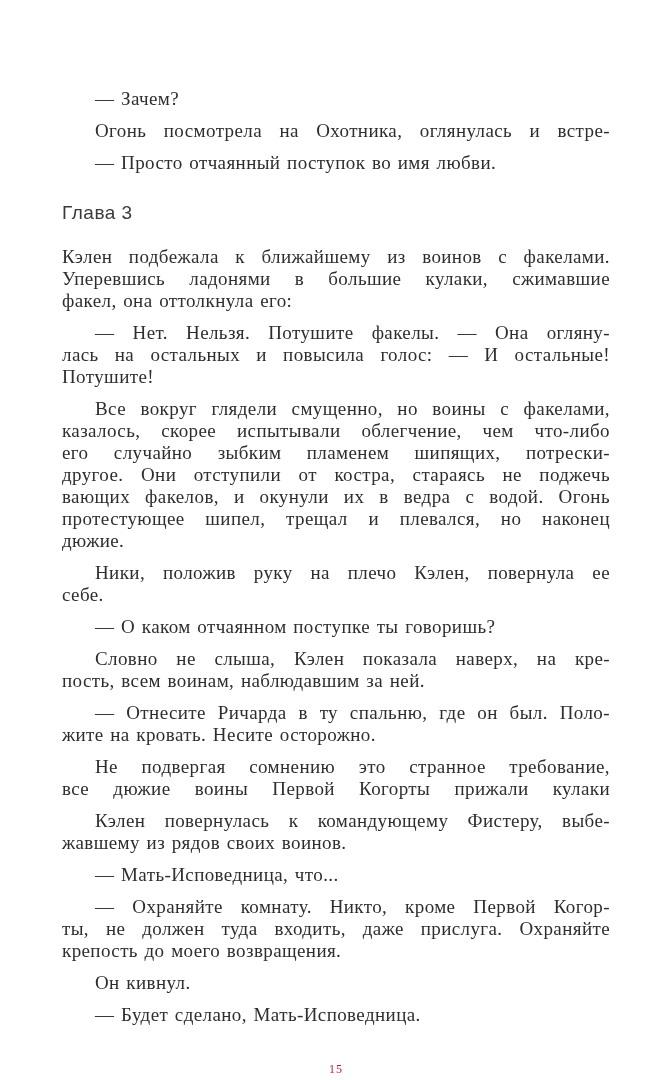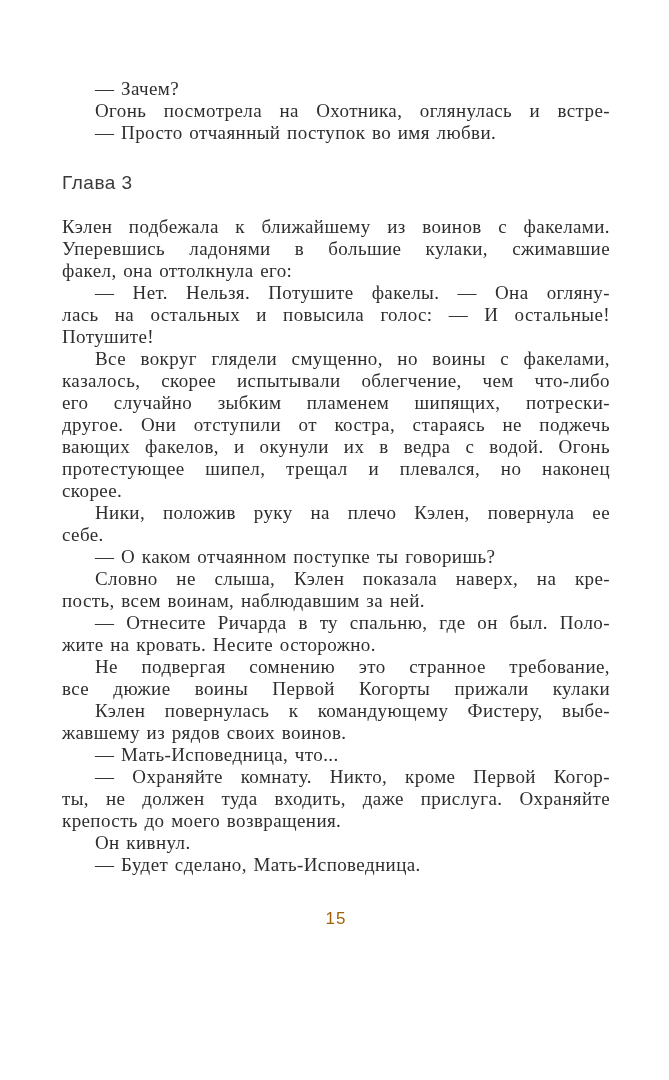--- a/index.html
+++ b/index.html
@@ -19,43 +19,43 @@
     overflow: hidden;
   }
   .text-block { width: 100%; }
   .line {
     font-size: 19px;
     line-height: 22px;
     letter-spacing: 0.4px;
     word-spacing: 1.5px;
     text-align: left;
   }
-  .line.indent { text-indent: 33px; }
+  .line.indent { text-indent: 33px; margin-top: 10px; }
   .line.fill {
     text-align: justify;
     text-align-last: justify;
   }
   .chapter {
     font-family: "Liberation Sans", "DejaVu Sans", sans-serif;
     font-weight: 400;
     font-size: 19px;
     line-height: 22px;
     color: #3a3a3a;
     letter-spacing: 0.5px;
     margin: 28px 0 22px 0;
   }
   .footer {
     margin-top: 33px;
     text-align: center;
   }
   .pagenum {
-    font-family: Liberation Sans, sans-serif;
-    font-size: 17px;
+    font-family: Liberation Serif, serif;
+    font-size: 12px;
     letter-spacing: 1px;
-    color: #a16207;
+    color: #be185d;
   }
 </style>
 </head>
 <body>
 
 <div class="page">
 
   <div class="text-block">
       <div class="line indent">— Зачем?</div>
       <div class="line indent fill">Огонь посмотрела на Охотника, оглянулась и встре-</div>
@@ -70,21 +70,21 @@
       <div class="line">факел, она оттолкнула его:</div>
       <div class="line indent fill">— Нет. Нельзя. Потушите факелы. — Она огляну-</div>
       <div class="line fill">лась на остальных и повысила голос: — И остальные!</div>
       <div class="line">Потушите!</div>
       <div class="line indent fill">Все вокруг глядели смущенно, но воины с факелами,</div>
       <div class="line fill">казалось, скорее испытывали облегчение, чем что-либо</div>
       <div class="line fill">его случайно зыбким пламенем шипящих, потрески-</div>
       <div class="line fill">другое. Они отступили от костра, стараясь не поджечь</div>
       <div class="line fill">вающих факелов, и окунули их в ведра с водой. Огонь</div>
       <div class="line fill">протестующее шипел, трещал и плевался, но наконец</div>
-      <div class="line">скорее.</div>
+      <div class="line">дюжие.</div>
       <div class="line indent fill">Ники, положив руку на плечо Кэлен, повернула ее</div>
       <div class="line">себе.</div>
       <div class="line indent">— О каком отчаянном поступке ты говоришь?</div>
       <div class="line indent fill">Словно не слыша, Кэлен показала наверх, на кре-</div>
       <div class="line">пость, всем воинам, наблюдавшим за ней.</div>
       <div class="line indent fill">— Отнесите Ричарда в ту спальню, где он был. Поло-</div>
       <div class="line">жите на кровать. Несите осторожно.</div>
       <div class="line indent fill">Не подвергая сомнению это странное требование,</div>
       <div class="line fill">все дюжие воины Первой Когорты прижали кулаки</div>
       <div class="line indent fill">Кэлен повернулась к командующему Фистеру, выбе-</div>

